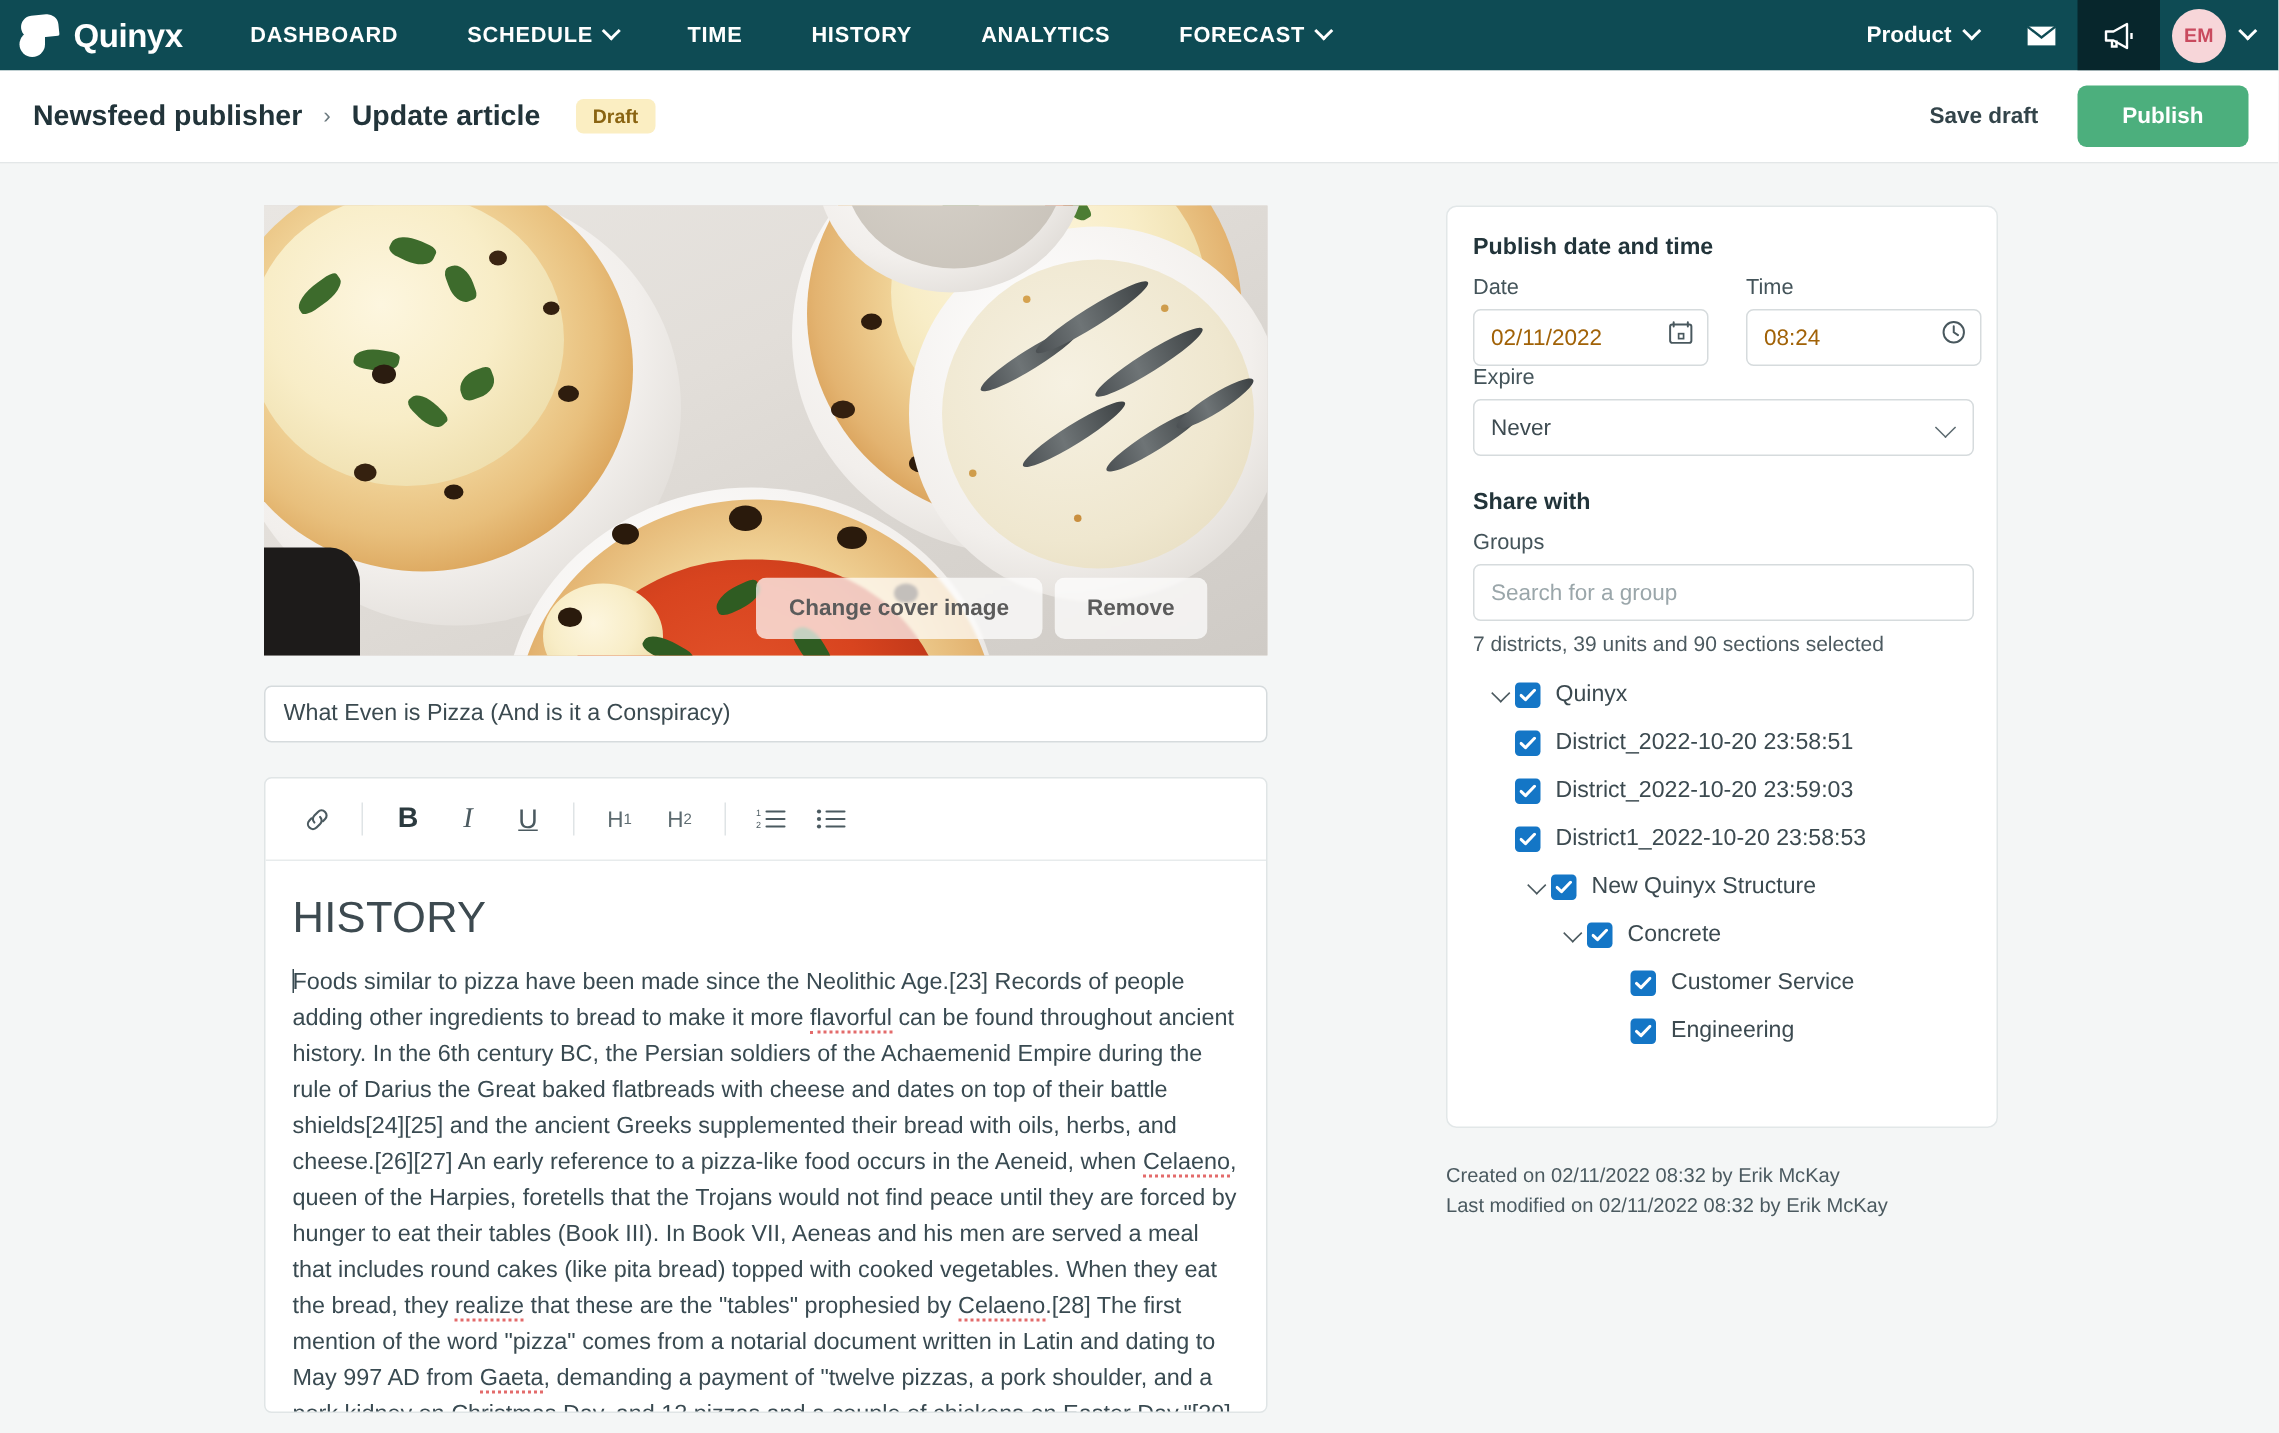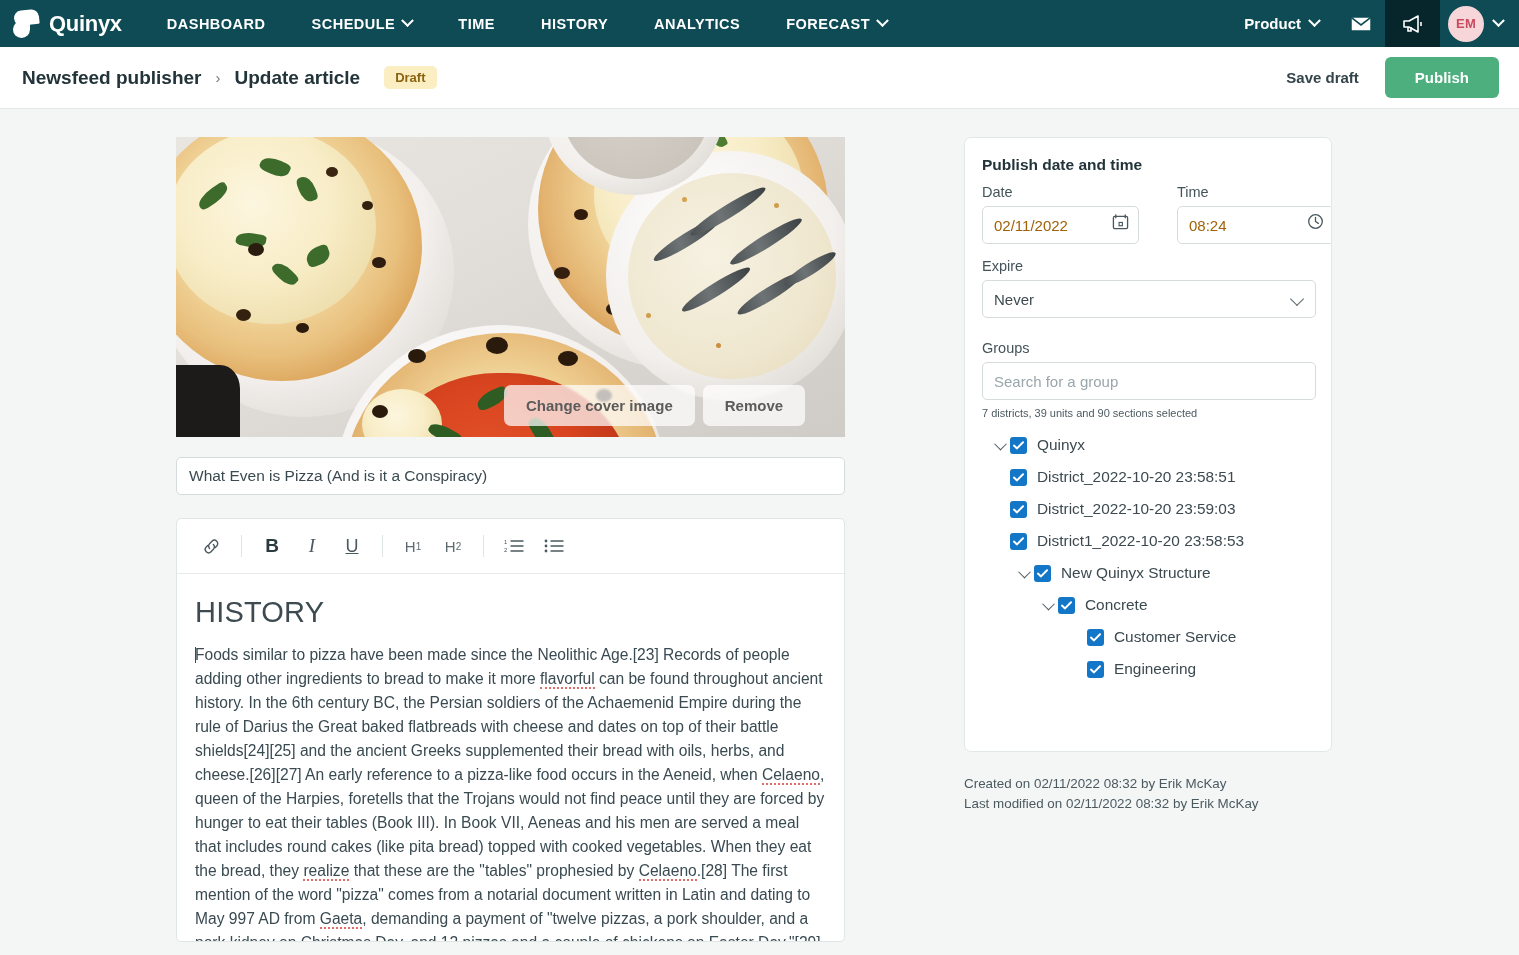--- a/index.html
+++ b/index.html
@@ -151,21 +151,21 @@
   }
 
   
   .right-col{ width:400px; padding-left:0; }
   .panel{
     width:368px; background:#fff; border:1px solid #e2e7e8; border-radius:7px;
     padding:18px 17px 0 17px; height:615px; overflow:hidden; position:relative;
   }
   .panel h3{ margin:0 0 10px 0; font-size:15.5px; font-weight:700; color:#22343a; }
   .field-label{ font-size:14.5px; color:#44545a; margin-bottom:6px; display:block; }
-  .row2{ display:flex; gap:38px; }
+  .row2{ display:flex; gap:25px; }
   .fld{ position:relative; }
   .fld input{
     height:38px; border:1px solid #d6dbdd; border-radius:5px; background:#fff;
     font-size:15px; color:#a16207; padding:0 34px 0 11px; font-family:inherit; outline:none;
   }
   .w-date input{ width:157px; }
   .w-time input{ width:157px; }
   .fld .in-icon{ position:absolute; right:10px; top:29px; color:#49585e; }
   .sel-wrap{ position:relative; margin-top:4px; }
   .sel-wrap select, .sel-fake{
@@ -174,21 +174,21 @@
     display:flex; align-items:center; appearance:none; cursor:pointer;
   }
   .sel-chev{ position:absolute; right:12px; top:14px; width:10px;height:10px;
     border-right:1.6px solid #5a686e; border-bottom:1.6px solid #5a686e; transform:rotate(45deg);}
   .hr-space{ height:22px; }
   .search-input{
     width:334px; height:38px; border:1px solid #d6dbdd; border-radius:5px; background:#fff;
     font-size:15px; color:#3d4b51; padding:0 11px; font-family:inherit; outline:none;
   }
   .search-input::placeholder{ color:#9aa6aa; }
-  .sel-summary{ font-size:11px; color:#4c5a60; margin-top:7px; margin-bottom:10px; }
+  .sel-summary{ font-size:14px; color:#4c5a60; margin-top:7px; margin-bottom:10px; }
   .tree{ }
   .tnode{ display:flex; align-items:center; height:32px; font-size:15.4px; color:#3c4a50; }
   .tchev{ width:20px; display:flex; align-items:center; justify-content:center; cursor:pointer; }
   .tchev i{ display:block; width:9px;height:9px; border-right:1.8px solid #4b595f; border-bottom:1.8px solid #4b595f; transform:rotate(45deg) translate(-1px,-1px);}
   .cb{
     width:17px;height:17px;border-radius:3px;background:#1476c6;
     display:flex;align-items:center;justify-content:center;margin-right:10px;flex:none;cursor:pointer;
   }
   .cb svg{ display:block; }
   .tlabel{ white-space:nowrap; }
@@ -415,30 +415,31 @@
           <input value="08:24" style="">
           <span class="in-icon">
             <svg width="17" height="17" viewBox="0 0 18 18">
                 <circle cx="9" cy="9" r="7.2" fill="none" stroke="#49585e" stroke-width="1.4"></circle>
                 <path d="M9 4.8 V9 l3 2" fill="none" stroke="#49585e" stroke-width="1.4" stroke-linecap="round"></path>
               </svg>
           </span>
         </div>
       </div>
 
-      <div style="margin-top:14px;">
+      <div style="">
         <label class="field-label">Expire</label>
         <div class="sel-wrap">
           <div class="sel-fake">Never</div>
           <span class="sel-chev"></span>
         </div>
       </div>
 
       <div class="hr-space"></div>
 
+      <h3>Share with</h3>
       <label class="field-label">Groups</label>
       <input class="search-input" placeholder="Search for a group" style="">
       <div class="sel-summary">7 districts, 39 units and 90 sections selected</div>
 
       <div class="tree">
 
         <div class="tnode ind1">
           <span class="tchev">
               <i></i>
             </span>

